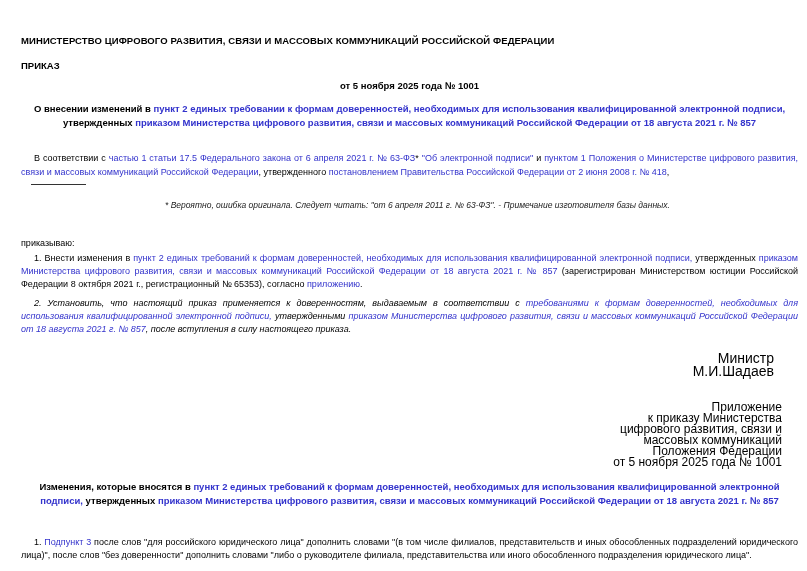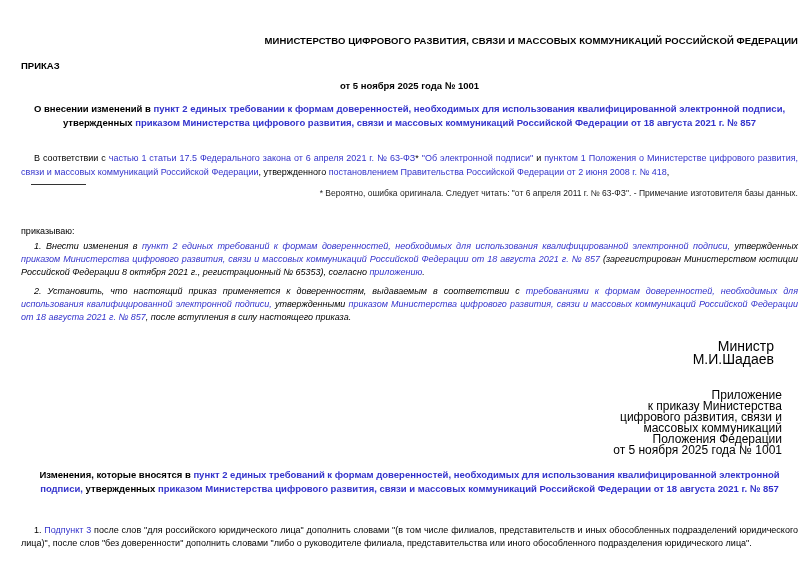--- a/index.html
+++ b/index.html
@@ -12,21 +12,21 @@
     -webkit-font-smoothing: antialiased;
   }
   .doc {
     width: 807px; height: 571px;
     padding: 0 9px 0 21px;
     position: relative;
   }
   .org-header {
     margin-top: 34px;
     font-size: 9.5px; line-height: 13.5px; font-weight: bold;
-    text-align: right; letter-spacing: 0.1px;
+    text-align: left; letter-spacing: 0.1px;
   }
   .doc-type {
     margin-top: 11px;
     font-size: 9.5px; line-height: 13px; font-weight: bold; 
   }
   .doc-date {
     margin-top: 7px;
     font-size: 9.5px; line-height: 13.5px; font-weight: bold; text-align: center;
   }
   .doc-title {
@@ -37,29 +37,29 @@
     font-size: 9px; line-height: 13.5px;
     text-align: justify; text-indent: 13px;
   }
   .intro-para { margin-top: 22px; }
   .footnote-rule {
     margin-top: 5px; margin-left: 10px;
     width: 55px; height: 0;
     border-top: 1px solid #333333;
   }
   .footnote-text {
-    margin-top: 2px; margin-left: 10px;
+    margin-top: 14px; margin-left: 10px;
     font-size: 8.5px; line-height: 12px; color: #222222;
-    text-indent: 6px; text-align: right;
+    text-indent: 6px; text-align: center; font-style: italic;
   }
   .enact-word {
     margin-top: 26px;
     font-size: 9px; line-height: 13px; text-align: left;
   }
-  .order-item-1 { margin-top: 2px; line-height: 13px; font-style: italic; }
+  .order-item-1 { margin-top: 2px; line-height: 13px; }
   .order-item-2 { margin-top: 6px; line-height: 13px; font-style: italic; }
   .signature {
     margin-top: 16px; margin-right: 24px;
     font-size: 14px; line-height: 13px; text-align: right;
   }
   .appendix {
     margin-top: 24px; margin-right: 16px;
     font-size: 12px; line-height: 11px; text-align: right;
   }
   .heading2 {

